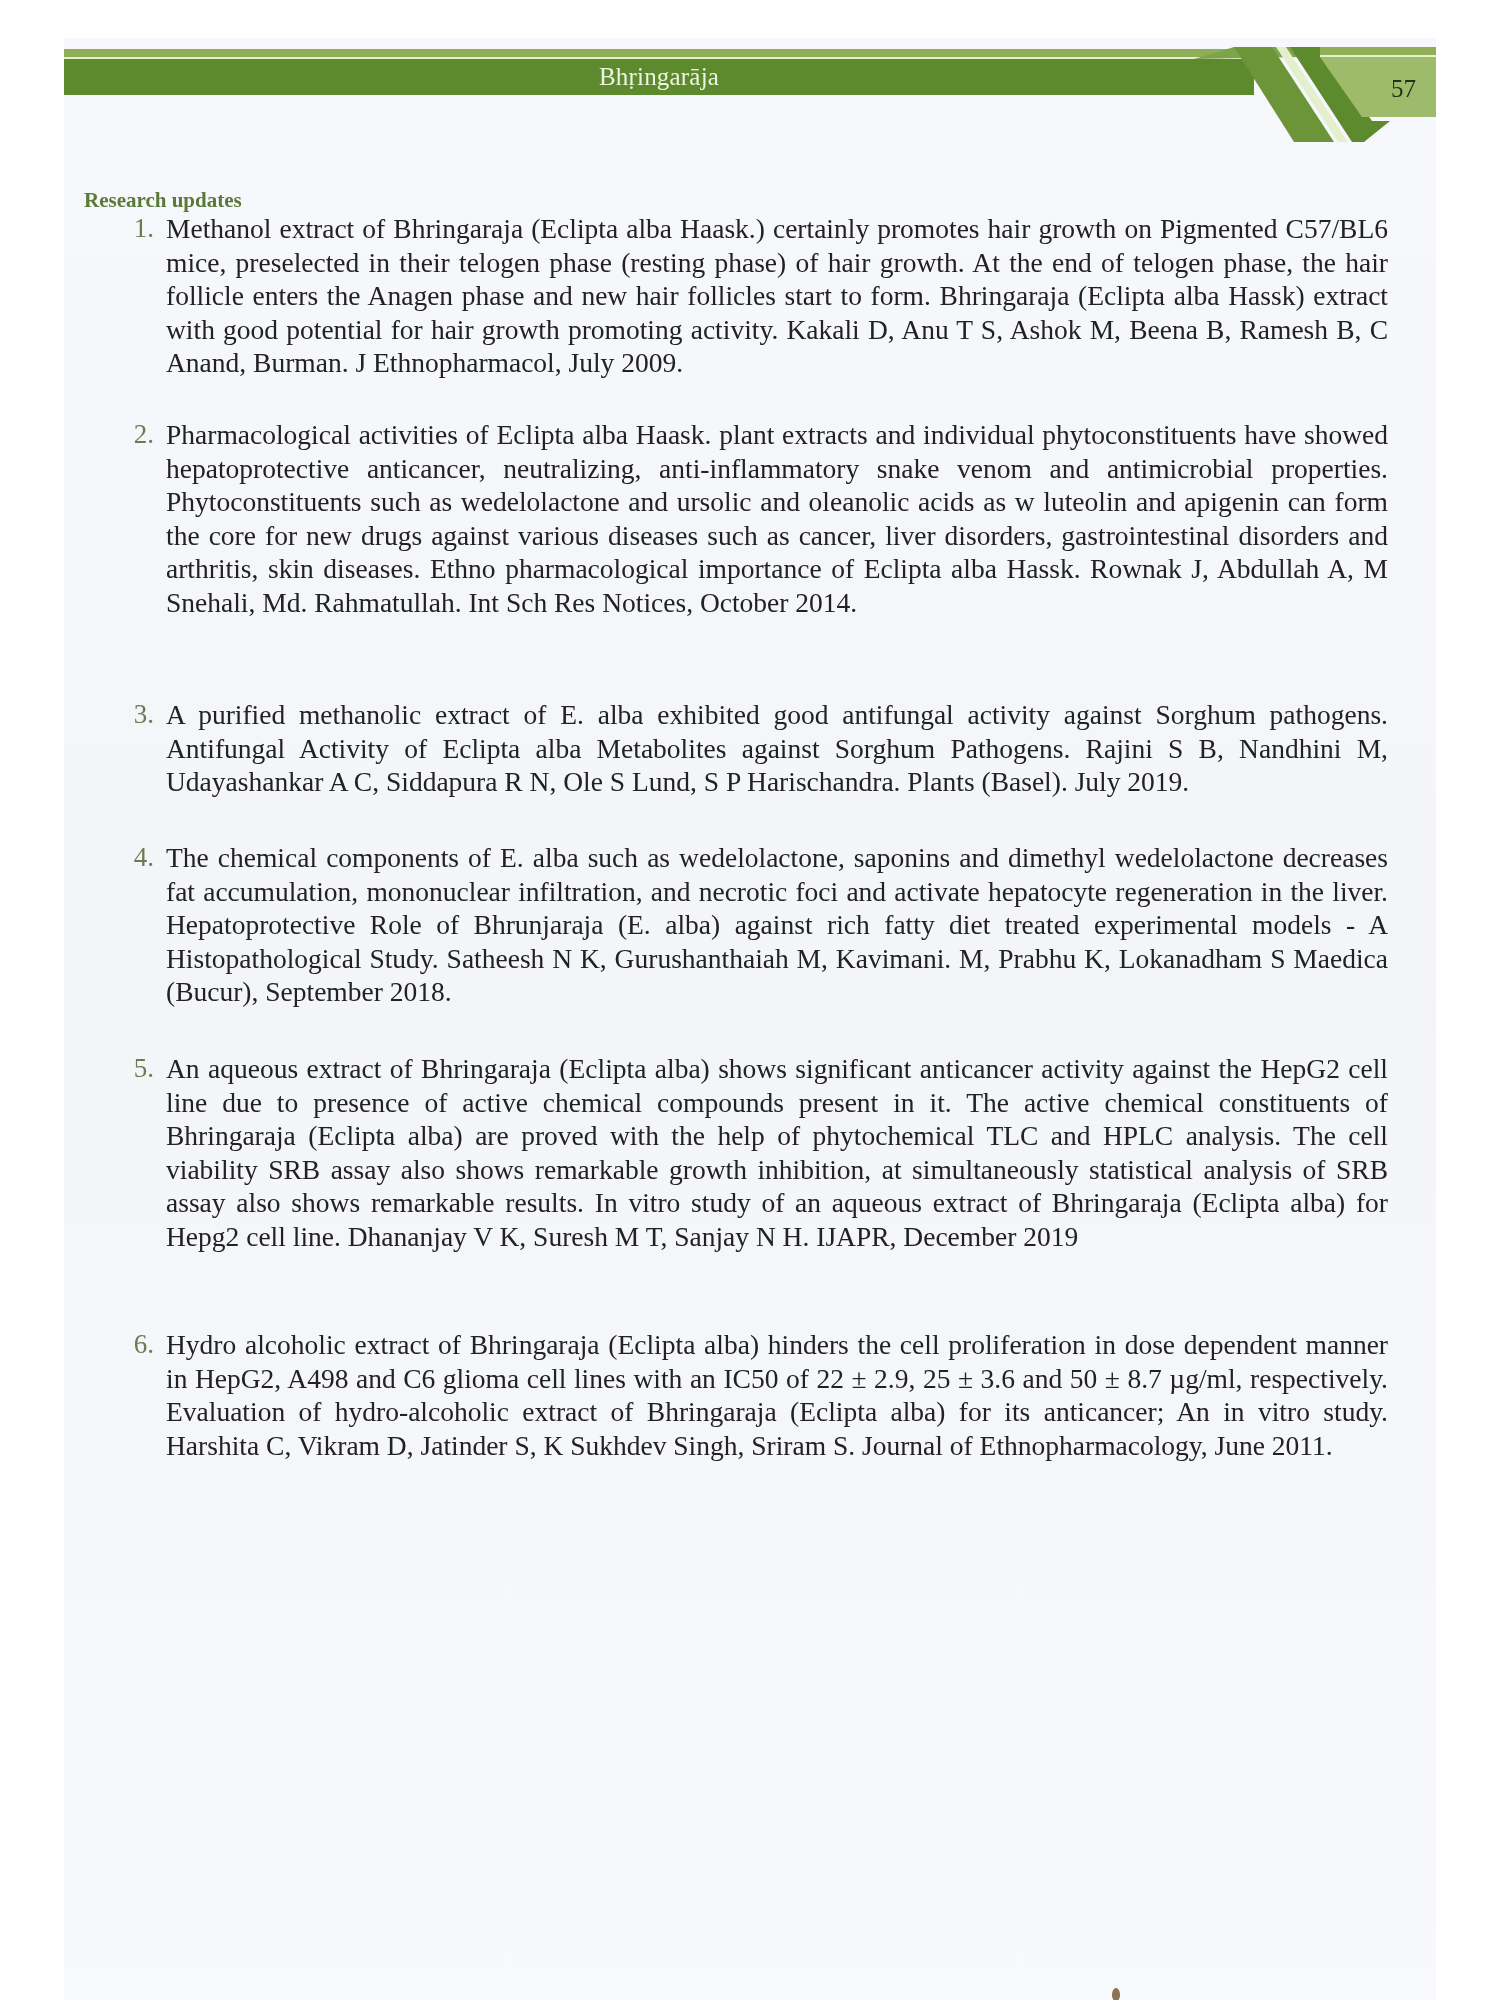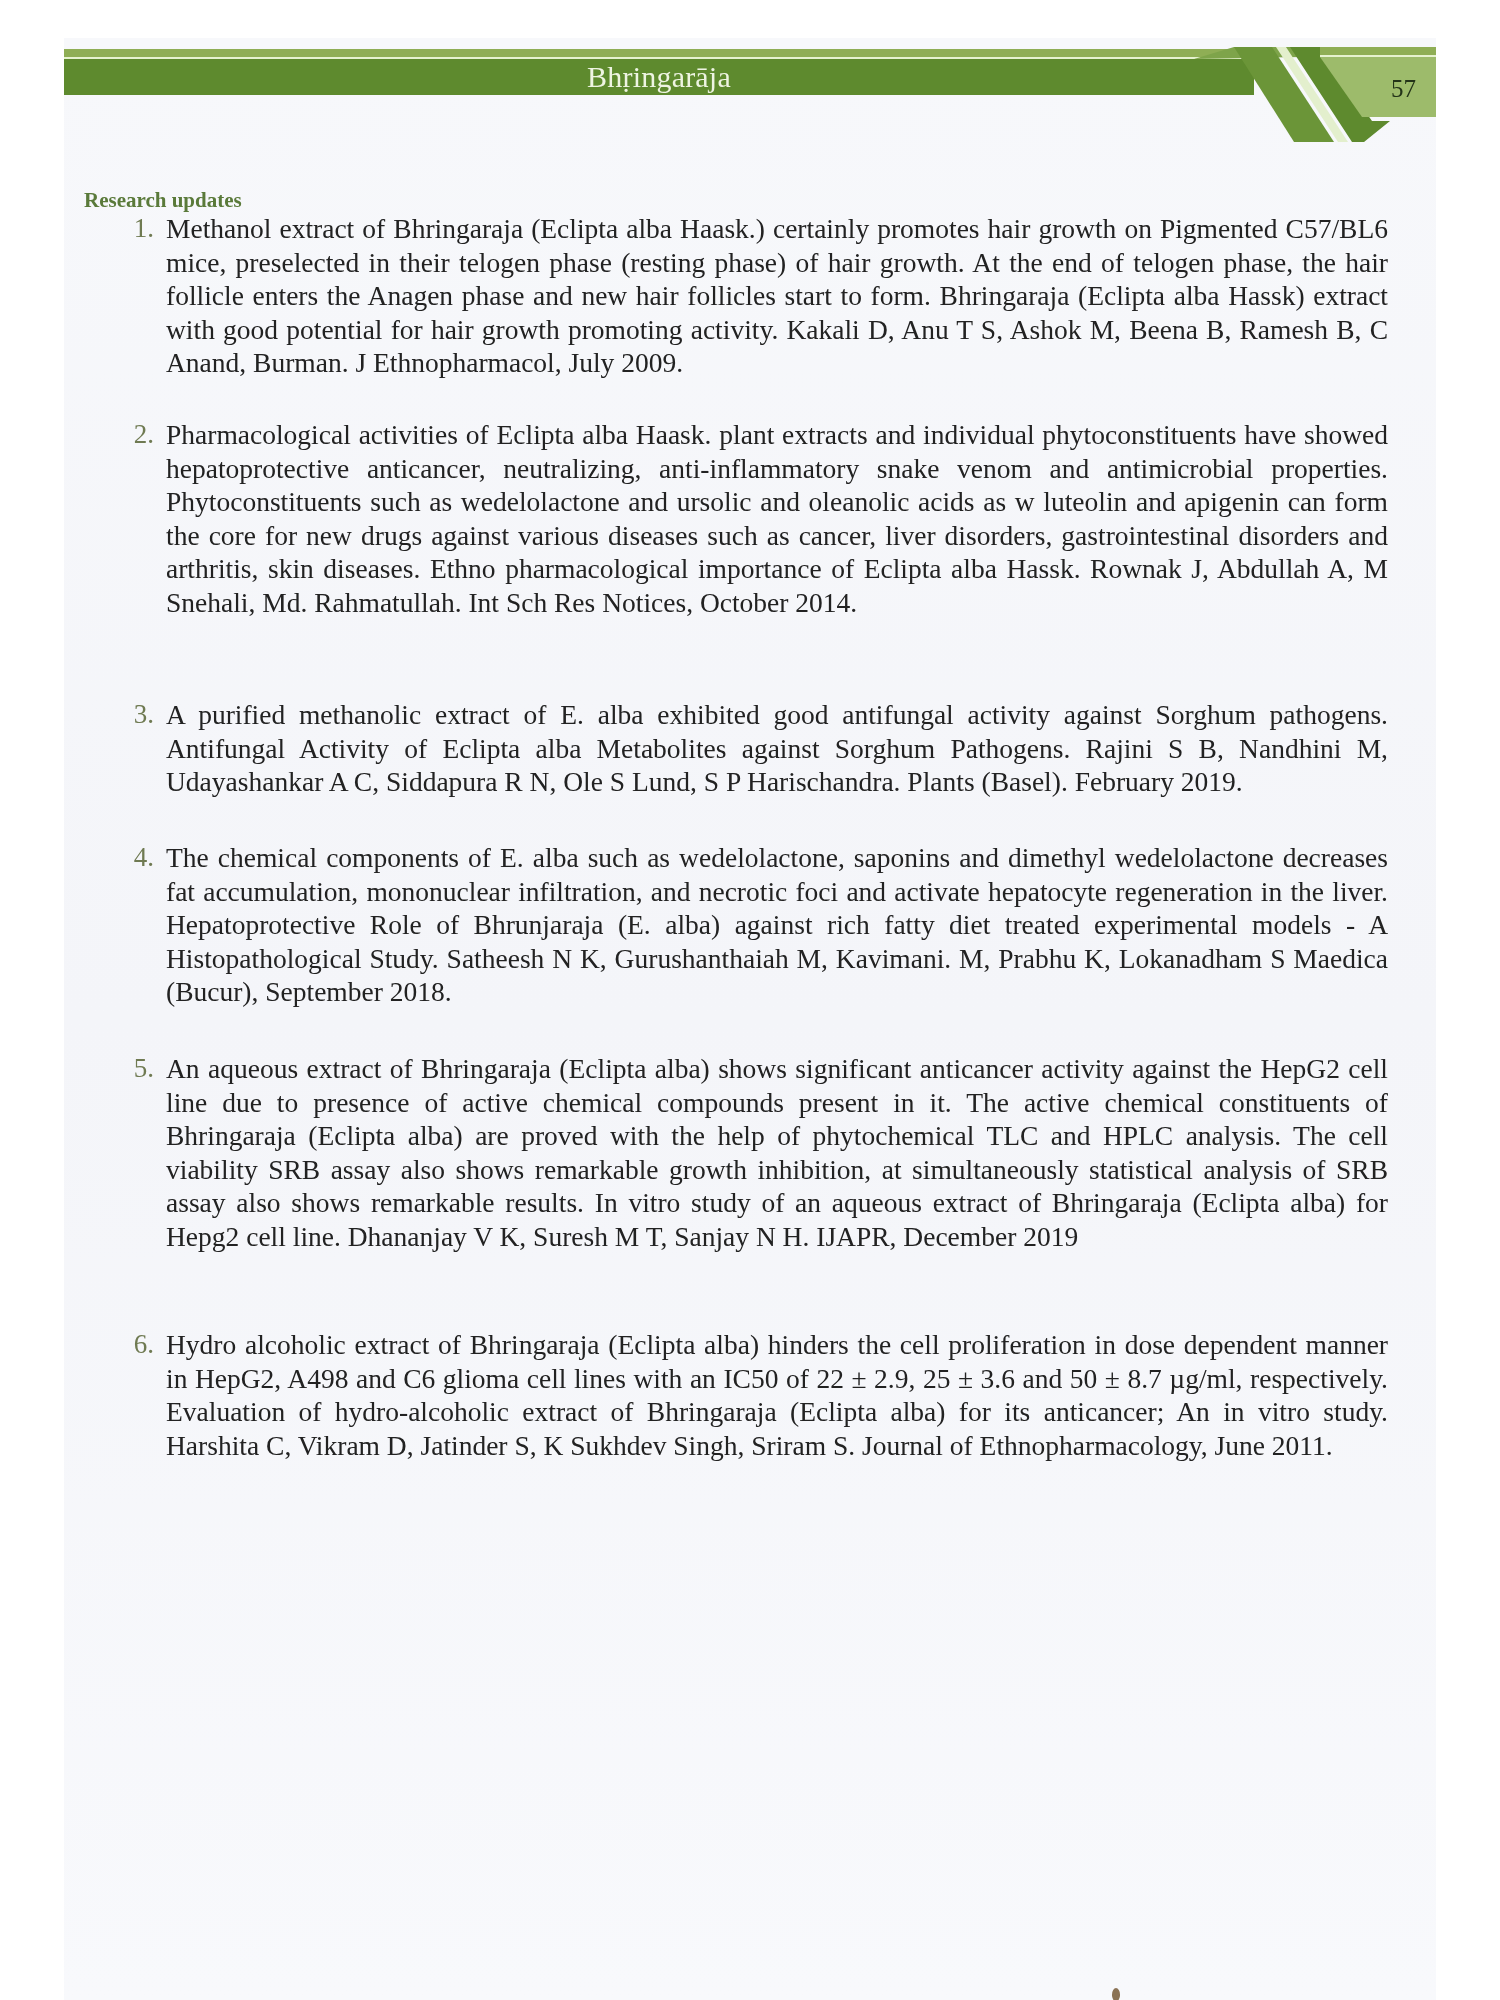--- a/index.html
+++ b/index.html
@@ -17,21 +17,21 @@
     .header-band-top {
       position: absolute; left: 0; top: 0; width: 1180px; height: 8px;
       background: #8fae55; border-bottom: 2px solid #e6f2cf;
     }
     .header-band-main {
       position: absolute; left: 0; top: 10px; width: 1190px; height: 36px;
       background: #5e8a2e;
     }
     .header-title {
       position: absolute; left: 0; top: 10px; width: 1190px; height: 36px;
-      text-align: center; color: #eef4e2; font-size: 30px; line-height: 36px;
+      text-align: center; color: #eef4e2; font-size: 25px; line-height: 36px;
       letter-spacing: 0.2px;
     }
     .header-right {
       position: absolute; left: 1190px; top: 0; width: 182px; height: 60px;
     }
     .page-number {
       position: absolute; right: 20px; top: 26px; font-size: 25px; color: #233318;
     }
     .heading {
       position: absolute; left: 20px; top: 150px; font-size: 21px; font-weight: bold;
@@ -81,21 +81,21 @@
     <div class="item" style="top:174px">
       <div class="item-num">1.</div>
       <div class="item-text">Methanol extract of Bhringaraja (Eclipta alba Haask.) certainly promotes hair growth on Pigmented C57/BL6 mice, preselected in their telogen phase (resting phase) of hair growth. At the end of telogen phase, the hair follicle enters the Anagen phase and new hair follicles start to form. Bhringaraja (Eclipta alba Hassk) extract with good potential for hair growth promoting activity. Kakali D, Anu T S, Ashok M, Beena B, Ramesh B, C Anand, Burman. J Ethnopharmacol, July 2009.</div>
     </div>
     <div class="item" style="top:380px">
       <div class="item-num">2.</div>
       <div class="item-text">Pharmacological activities of Eclipta alba Haask. plant extracts and individual phytoconstituents have showed hepatoprotective anticancer, neutralizing, anti-inflammatory snake venom and antimicrobial properties. Phytoconstituents such as wedelolactone and ursolic and oleanolic acids as w luteolin and apigenin can form the core for new drugs against various diseases such as cancer, liver disorders, gastrointestinal disorders and arthritis, skin diseases.  Ethno pharmacological importance of Eclipta alba Hassk. Rownak J, Abdullah A, M Snehali, Md. Rahmatullah.  Int Sch Res Notices, October 2014.</div>
     </div>
     <div class="item" style="top:660px">
       <div class="item-num">3.</div>
-      <div class="item-text">A purified methanolic extract of E. alba exhibited good antifungal activity against Sorghum pathogens. Antifungal Activity of Eclipta alba Metabolites against Sorghum Pathogens. Rajini S B, Nandhini M, Udayashankar A C, Siddapura R N, Ole S Lund, S P Harischandra. Plants (Basel). February 2019.</div>
+      <div class="item-text">A purified methanolic extract of E. alba exhibited good antifungal activity against Sorghum pathogens. Antifungal Activity of Eclipta alba Metabolites against Sorghum Pathogens. Rajini S B, Nandhini M, Udayashankar A C, Siddapura R N, Ole S Lund, S P Harischandra. Plants (Basel). July 2019.</div>
     </div>
     <div class="item" style="top:803px">
       <div class="item-num">4.</div>
       <div class="item-text">The chemical components of E. alba such as wedelolactone, saponins and dimethyl wedelolactone decreases fat accumulation, mononuclear infiltration, and necrotic foci and activate hepatocyte regeneration in the liver. Hepatoprotective Role of Bhrunjaraja (E. alba) against rich fatty diet treated experimental models - A Histopathological Study. Satheesh N K, Gurushanthaiah M, Kavimani. M, Prabhu K, Lokanadham S Maedica (Bucur), September 2018.</div>
     </div>
     <div class="item" style="top:1014px">
       <div class="item-num">5.</div>
       <div class="item-text">An aqueous extract of Bhringaraja (Eclipta alba) shows significant anticancer activity against the HepG2 cell line due to presence of active chemical compounds present in it. The active chemical constituents of Bhringaraja (Eclipta alba) are   proved   with   the help   of   phytochemical TLC and HPLC analysis.  The cell viability SRB assay also shows remarkable growth inhibition, at   simultaneously statistical analysis of SRB assay also shows remarkable results. In vitro study of an aqueous extract of Bhringaraja (Eclipta alba) for Hepg2 cell line. Dhananjay V K, Suresh M T, Sanjay N H. IJAPR, December 2019</div>
     </div>
     <div class="item" style="top:1290px">

